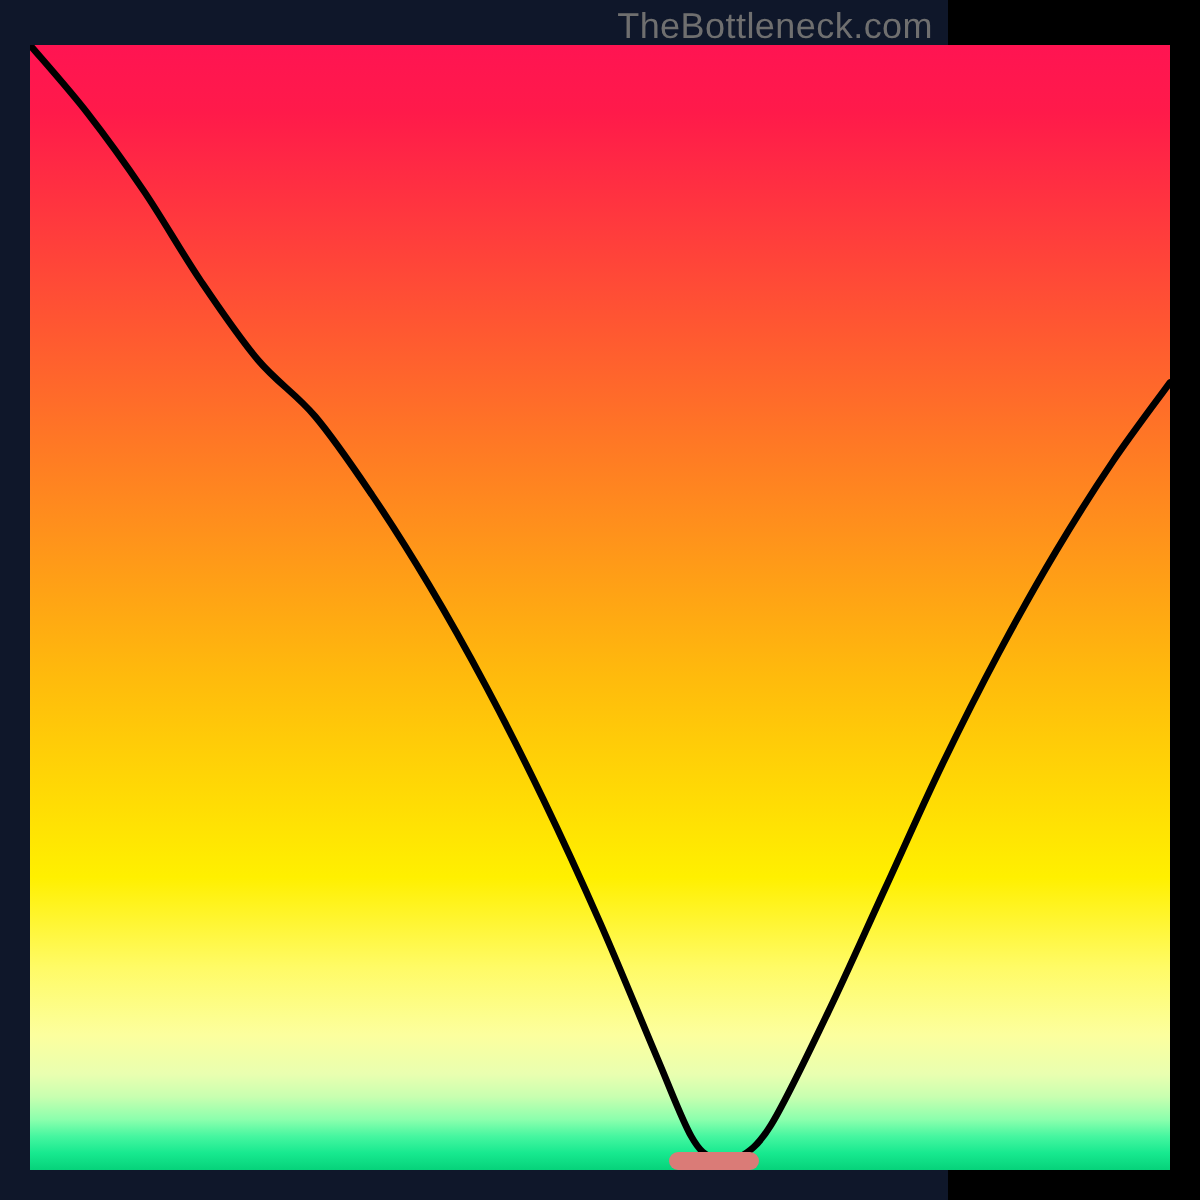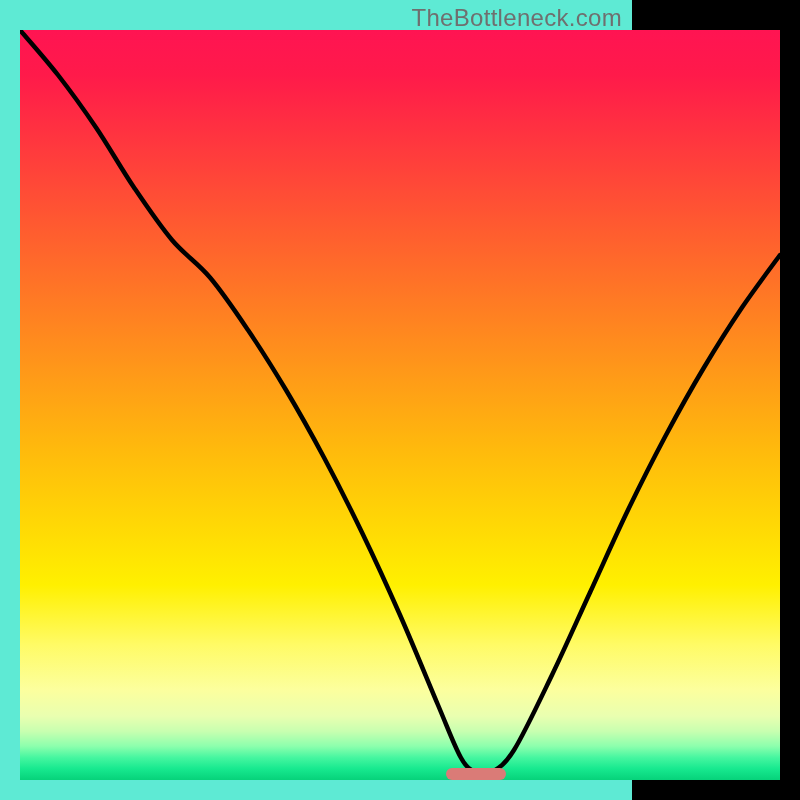--- a/index.html
+++ b/index.html
@@ -8,21 +8,21 @@
     width: 800px;
     height: 800px;
     overflow: hidden;
     background: #000;
     font-family: Arial, Helvetica, sans-serif;
   }
   .frame {
     position: relative;
     width: 632px;
     height: 800px;
-    background: #5eead4;
+    background: #0f172a;
   }
   .watermark {
     position: absolute;
     top: 4px;
     right: 10px;
     color: #6f6f6f;
     font-size: 24px;
     font-weight: 500;
     letter-spacing: 0.3px;
     z-index: 5;

